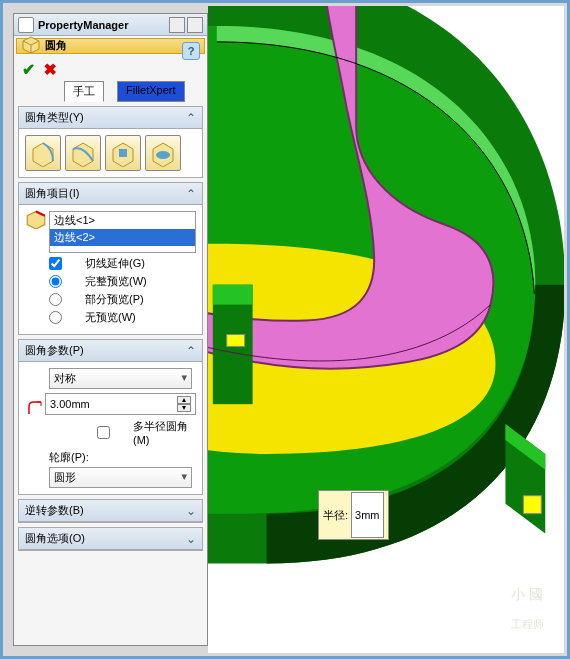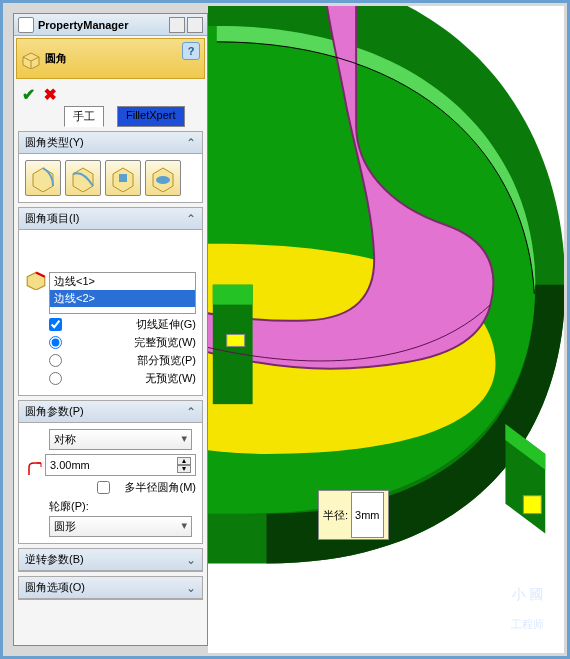--- a/index.html
+++ b/index.html
@@ -5,21 +5,21 @@
   * { box-sizing: border-box; font-family: "Microsoft YaHei", Arial, sans-serif; font-size: 11px; }
   body { margin: 0; padding: 0; width: 570px; height: 659px; overflow: hidden; position: relative; }
   .frame { border: 3px solid #6aa0d0; width: 570px; height: 659px; position: relative; background: #d8d8d8; }
   .viewport { position: absolute; left: 205px; top: 3px; right: 3px; bottom: 3px; background: #ffffff; overflow: hidden; }
   .viewport svg { width: 100%; height: 100%; }
   .panel { position: absolute; left: 10px; top: 10px; width: 195px; bottom: 10px; background: #f5f5f5; border: 1px solid #888; }
   .pm-header { height: 22px; background: linear-gradient(#e8eef5,#cadceb); border-bottom: 1px solid #aaa; display: flex; align-items: center; padding: 0 4px; }
   .pm-icon { width: 16px; height: 16px; background:#fff; border:1px solid #888; border-radius:2px; margin-right:4px; }
   .pm-title { font-weight: bold; flex:1; }
   .pm-tbtn { width:16px; height:16px; border:1px solid #888; margin-left:2px; background:#eee; }
-  .feat-header { height:41px; background: linear-gradient(#f5de89,#f0c94c); border:1px solid #c9a227; margin:2px; display:flex; align-items:center; padding:0 4px; position:relative; }
+  .feat-header { height:16px; background: linear-gradient(#f5de89,#f0c94c); border:1px solid #c9a227; margin:2px; display:flex; align-items:flex-end; padding:0 4px; position:relative; }
   .feat-header .help { position:absolute; right:4px; top:3px; width:18px; height:18px; border-radius:3px; background:#c6dff2; color:#22608f; font-weight:bold; display:flex; align-items:center; justify-content:center; border:1px solid #6aa0d0; }
   .cube-ico { width:20px; height:20px; margin-right:4px; }
   .cube-ico svg { width:20px; height:20px; }
   .okcancel { display:flex; gap:8px; padding:4px 8px; align-items:center; }
   .check { color:#0a8a0a; font-size:16px; font-weight:bold; }
   .xred { color:#d00; font-size:16px; font-weight:bold; }
   .tabs { display:flex; gap:13px; margin-left:50px; margin-top:-2px; }
   .tab { border:1px solid #888; padding:2px 8px; background:#1d4ed8; }
   .tab.active { background:#fff; border-bottom:1px solid #fff; position:relative; z-index:1; }
   .section { margin:4px 4px 0 4px; border:1px solid #aaa; background:#fff; }
@@ -27,35 +27,35 @@
   .sec-hdr .chev { color:#466; font-size:12px; }
   .sec-body { padding:6px; }
   .typerow { display:flex; gap:4px; }
   .typebtn { width:36px; height:36px; border:1px solid #888; background:linear-gradient(#fdf8e0,#f2dd8f); display:flex; align-items:center; justify-content:center; border-radius:2px; }
   .typebtn svg { width:28px; height:28px; }
   .listbox { border:1px solid #999; height:42px; background:#fff; overflow:hidden; margin-left:24px; position:relative; }
   .listitem { padding:1px 4px; }
   .listitem.sel { background:#2a6fd6; color:#fff; }
   .cube-side { position:absolute; left:6px; top:2px; width:22px; height:22px; }
   .cube-side svg { width:22px; height:22px; }
-  .optrow { display:flex; align-items:center; gap:13px; margin:3px 0 3px 24px;justify-content:space-between; }
+  .optrow { display:flex; align-items:center; gap:23px; margin:3px 0 3px 24px; }
   .optrow input { margin:0; }
   .paramlbl { margin:4px 0 2px 24px; }
   .select { width: calc(100% - 28px); margin-left:24px; border:1px solid #999; padding:2px 18px 2px 4px; background:#fff linear-gradient(#fff,#eee); position:relative; }
   .select:after { content:"▾"; position:absolute; right:4px; top:2px; color:#555; }
   .spinrow { display:flex; align-items:flex-end; margin:4px 0 4px 0; }
   .spin-ico { width:20px; display:flex; justify-content:center; }
   .spin-ico svg { width:14px; height:14px; }
   .spinbox { flex:1; border:1px solid #999; padding:2px 4px; background:#fff; display:flex; align-items:center; }
   .spinbox .val { flex:1; }
   .spinctrl { display:flex; flex-direction:column; margin-left:4px; }
   .spinctrl span { width:14px; height:8px; border:1px solid #888; background:#eee; font-size:8px; display:flex; align-items:center; justify-content:center; line-height:1; }
   .hint-label { position:absolute; left:315px; top:487px; background:#fdf7c4; border:1px solid #888; padding:1px 4px; display:flex; align-items:center; }
   .hint-input { border:1px solid #888; background:#fff; padding:16px 3px; margin-left:3px; }
-  .watermark { position:absolute; right:20px; bottom:20px; opacity:0.18; font-size:32px; color:#3b82f6; line-height:1; text-align:center; font-family: "KaiTi", "STKaiti", serif; }
+  .watermark { position:absolute; right:20px; bottom:20px; opacity:0.18; font-size:32px; color:#4d7c0f; line-height:1; text-align:left; font-family: "KaiTi", "STKaiti", serif; }
   .watermark .sm { font-size:14px; display:block; }
 </style>
 </head>
 <body>
 
 <div class="frame">
 
   <div class="viewport">
     <svg viewBox="0 0 360 650" preserveAspectRatio="xMidYMid slice">
 
@@ -156,21 +156,21 @@
             </div>
         </div>
       </div>
     </div>
 
     <div class="section">
       <div class="sec-hdr">
         <span>圆角项目(I)</span>
         <span class="chev">⌃</span>
       </div>
-      <div class="sec-body" style="position:relative;margin-top:36px;">
+      <div class="sec-body" style="position:relative;">
         <div class="cube-side">
           <svg viewBox="0 0 20 20">
               <path d="M2 8 L10 4 L18 8 L18 16 L10 20 L2 16 Z" fill="#f5de89" stroke="#b89020"></path>
               <path d="M10 4 L18 8" stroke="#d00" stroke-width="2"></path>
             </svg>
         </div>
         <div class="listbox">
           <div class="listitem">边线&lt;1&gt;</div>
           <div class="listitem sel">边线&lt;2&gt;</div>
         </div>

